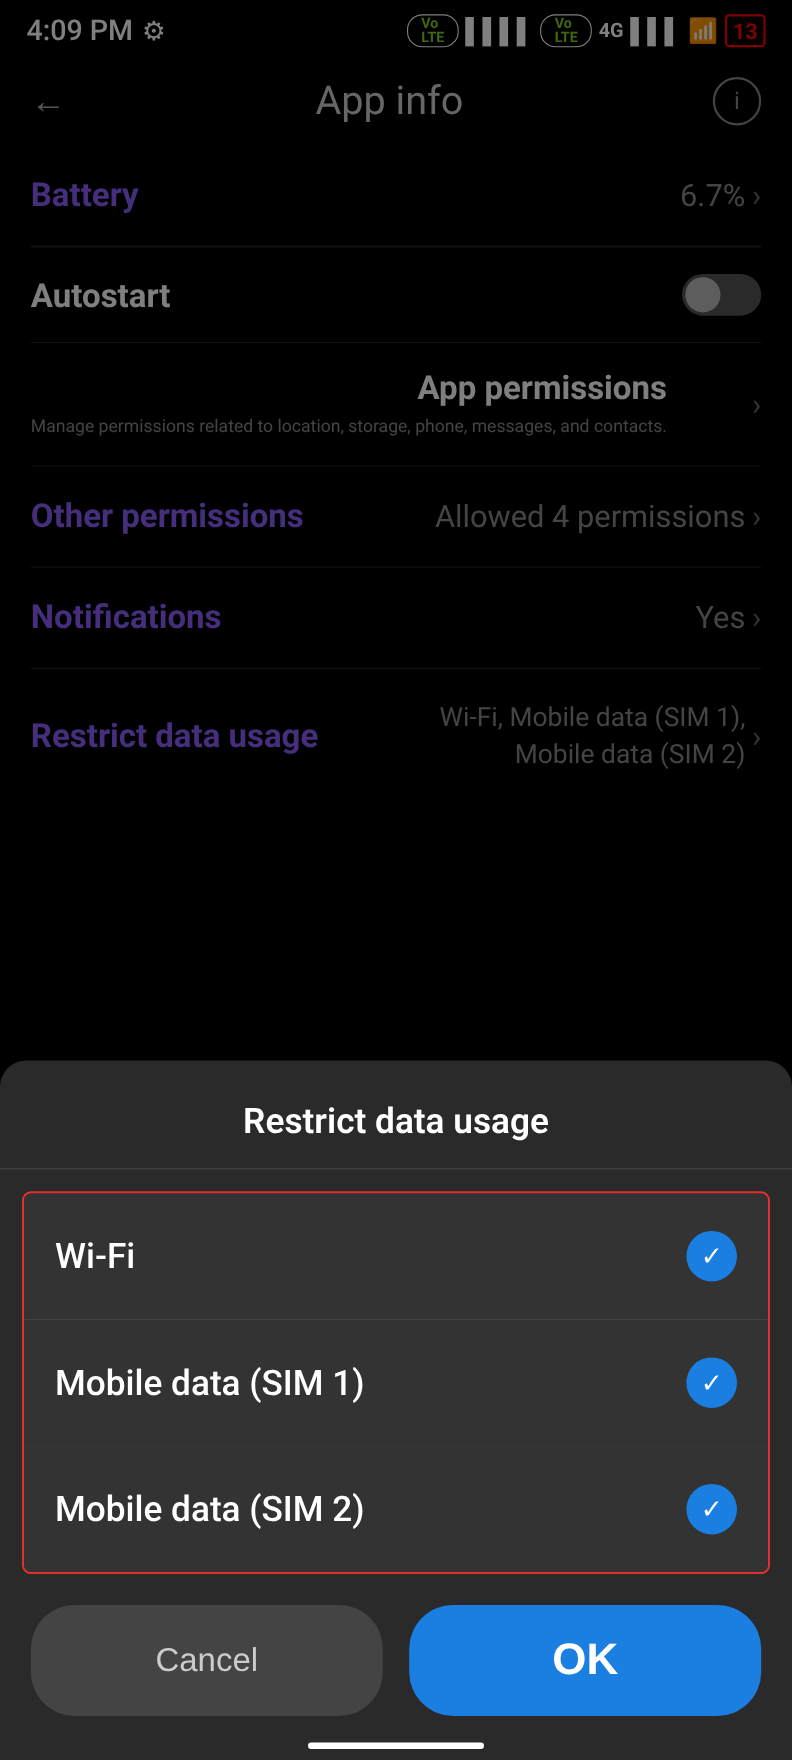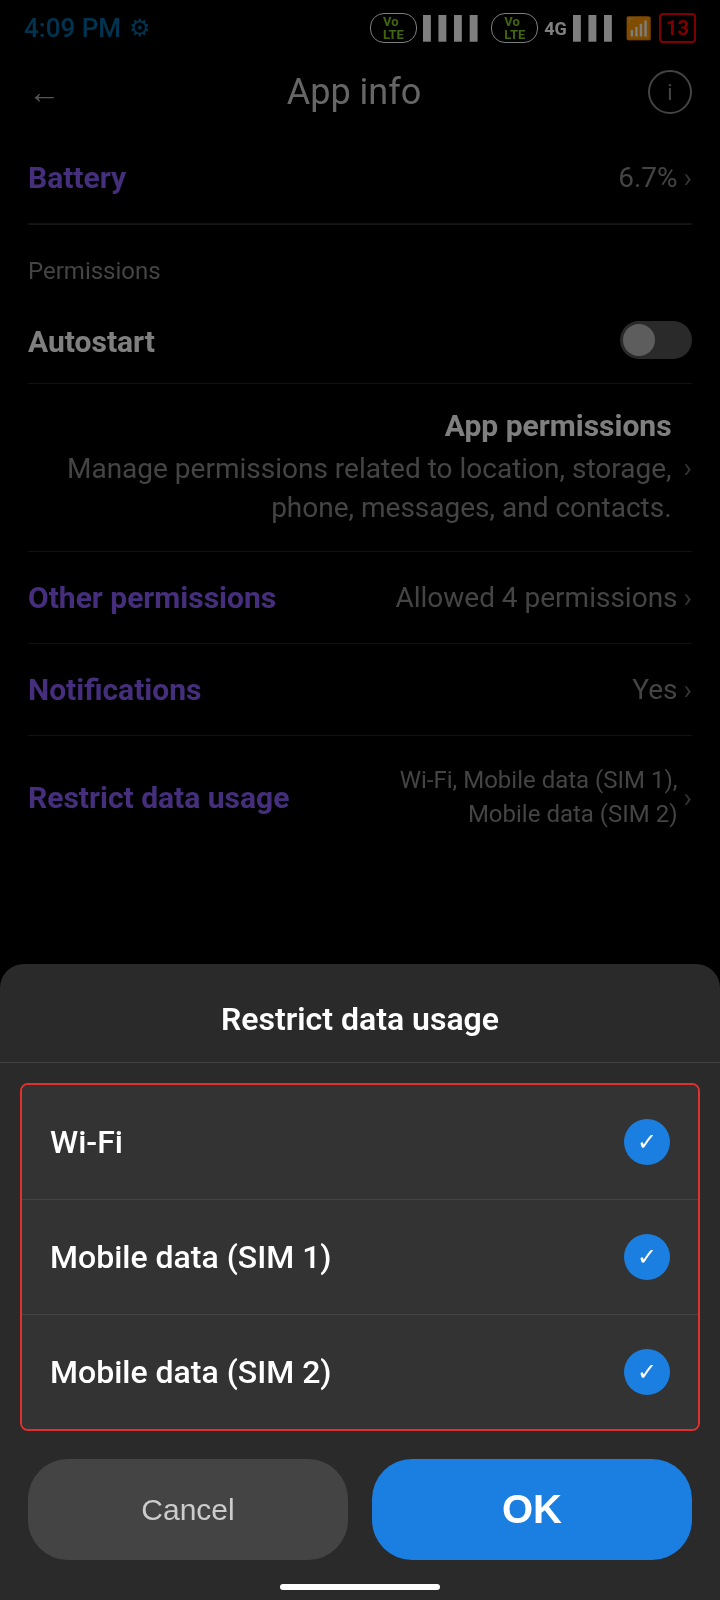--- a/index.html
+++ b/index.html
@@ -21,21 +21,21 @@
       align-items: center;
       padding: 12px 24px 8px 24px;
       height: 52px;
     }
     .status-left {
       display: flex;
       align-items: center;
       gap: 8px;
       font-size: 26px;
       font-weight: 500;
-      color: #0369a1;
+      color: #ffffff;
     }
     .status-right {
       display: flex;
       align-items: center;
       gap: 6px;
       font-size: 20px;
     }
 
     
     .top-nav {
@@ -152,21 +152,21 @@
       align-items: center;
       justify-content: space-between;
       text-align: right;
     }
     .app-permissions-text .title {
       font-size: 30px;
       font-weight: 700;
       margin-bottom: 6px;
     }
     .app-permissions-text .subtitle {
-      font-size: 28px;
+      font-size: 16px;
       color: #888;
       line-height: 1.4;
     }
 
     
     .other-permissions-row {
       display: flex;
       align-items: center;
       justify-content: space-between;
       padding: 28px 0;
@@ -356,21 +356,20 @@
   <div class="section-row">
     <span class="section-label">Battery</span>
     <div class="section-value">
       <span>6.7%</span>
       <span class="chevron">›</span>
     </div>
   </div>
 
   <div class="divider"></div>
 
-  <div class="permissions-label">Permissions</div>
 
   <div class="autostart-row">
     <span class="autostart-label">Autostart</span>
     <div class="toggle">
       <div class="toggle-thumb"></div>
     </div>
   </div>
 
   <div class="app-permissions-row">
     <div class="app-permissions-text">

